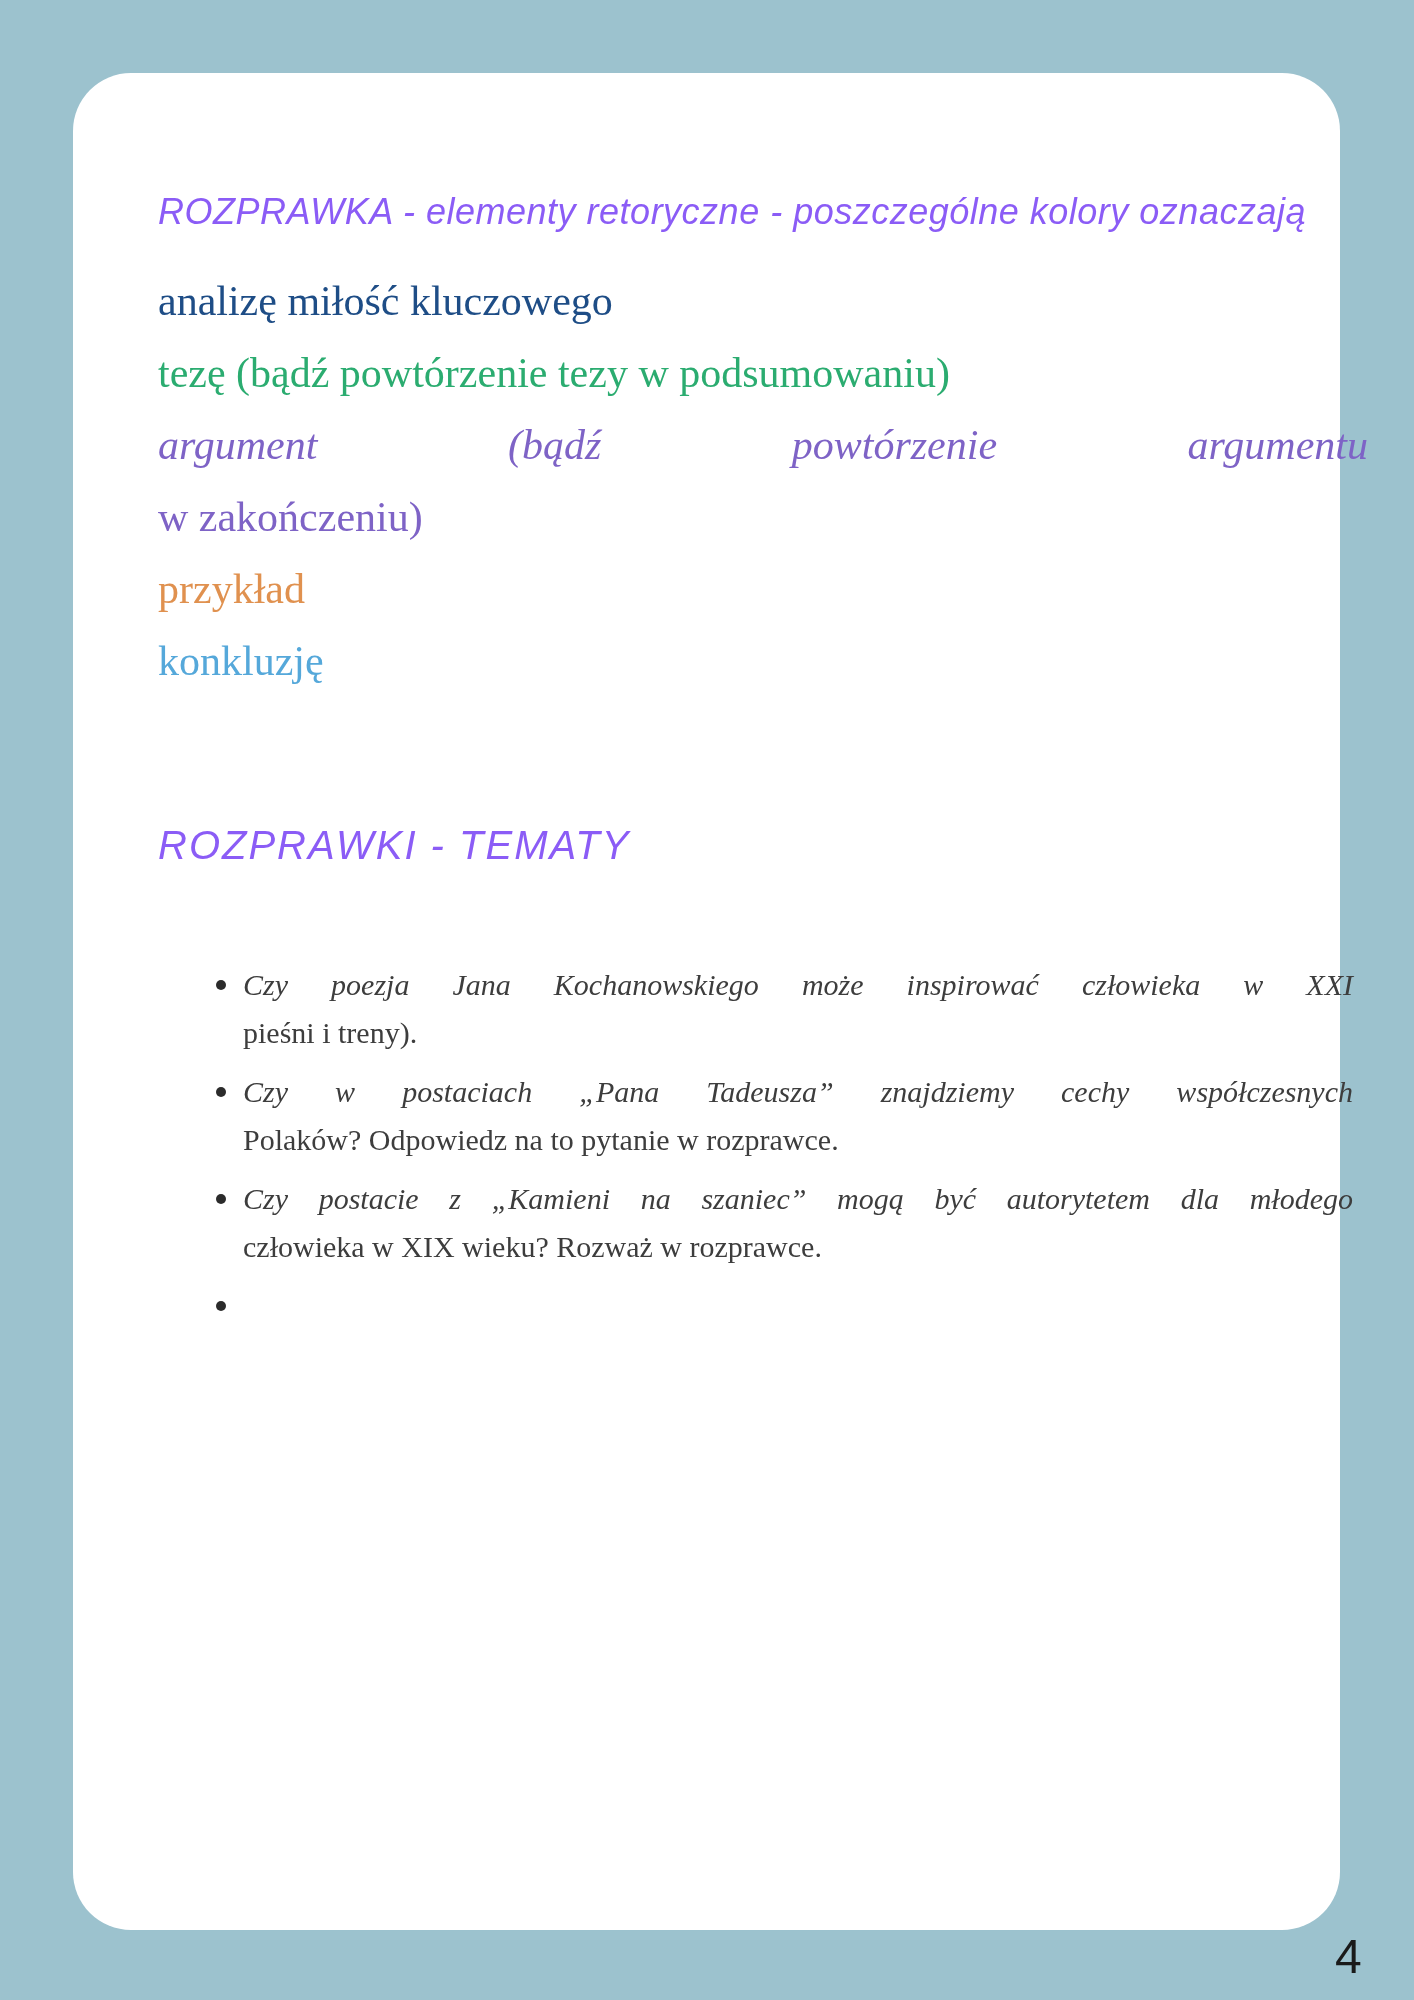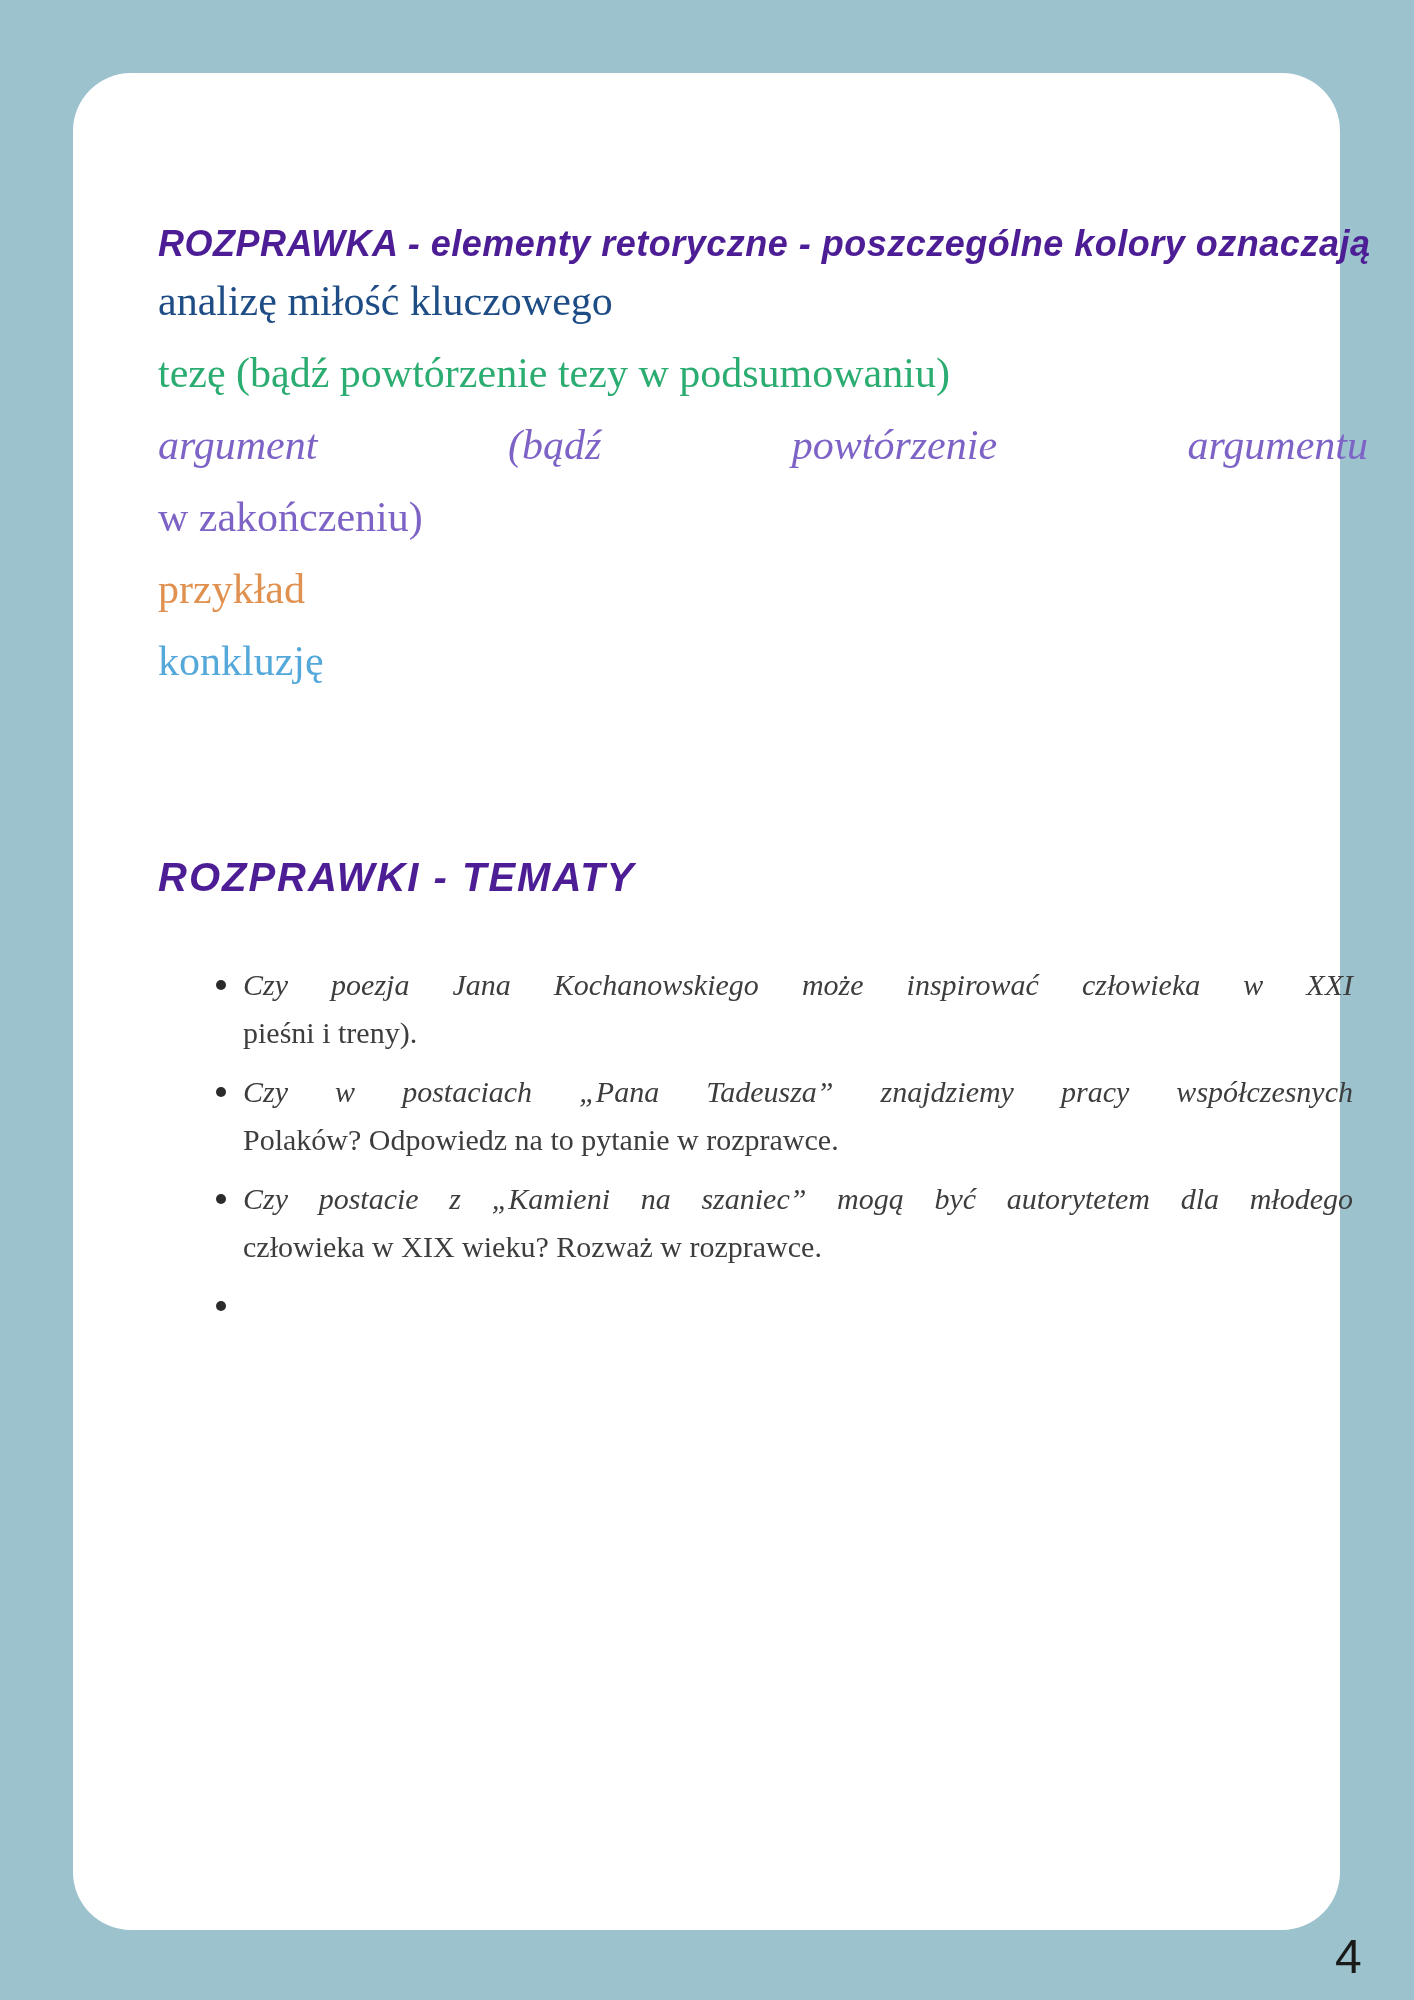--- a/index.html
+++ b/index.html
@@ -19,25 +19,24 @@
     left: 73px;
     top: 73px;
     width: 1267px;
     height: 1857px;
     background: #ffffff;
     border-radius: 58px;
   }
   .hand {
     font-family: "Liberation Sans", sans-serif;
     font-style: italic;
-    font-weight: 700;
-    color: #4c1d95;
+    font-weight: 400;
+    color: #8b5cf6;
     letter-spacing: 0.5px;
     white-space: nowrap;
-    margin-top: 32px;
   }
   .title {
     position: absolute;
     left: 85px;
     top: 118px;
     font-size: 36px;
   }
   .legend {
     position: absolute;
     left: 85px;
@@ -118,21 +117,21 @@
   <div class="topics">
 
     <div class="topic">
       <span class="dot"></span>
       <div class="tline just-both">Czy poezja Jana Kochanowskiego może inspirować człowieka w XXI</div>
       <div class="tline">pieśni i treny).</div>
     </div>
 
     <div class="topic">
       <span class="dot"></span>
-      <div class="tline just-both">Czy w postaciach „Pana Tadeusza” znajdziemy pracy współczesnych</div>
+      <div class="tline just-both">Czy w postaciach „Pana Tadeusza” znajdziemy cechy współczesnych</div>
       <div class="tline">Polaków? Odpowiedz na to pytanie w rozprawce.</div>
     </div>
 
     <div class="topic">
       <span class="dot"></span>
       <div class="tline just-both">Czy postacie z „Kamieni na szaniec” mogą być autorytetem dla młodego</div>
       <div class="tline">człowieka w XIX wieku? Rozważ w rozprawce.</div>
     </div>
 
     <div class="topic">

